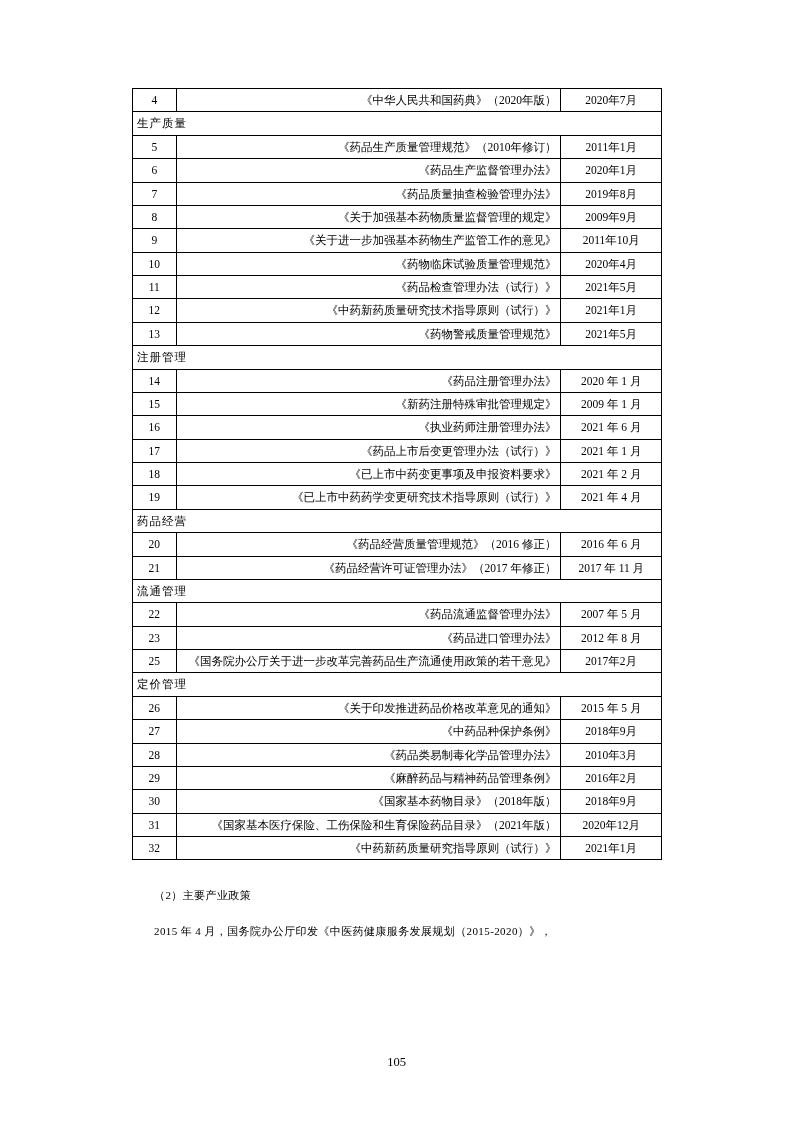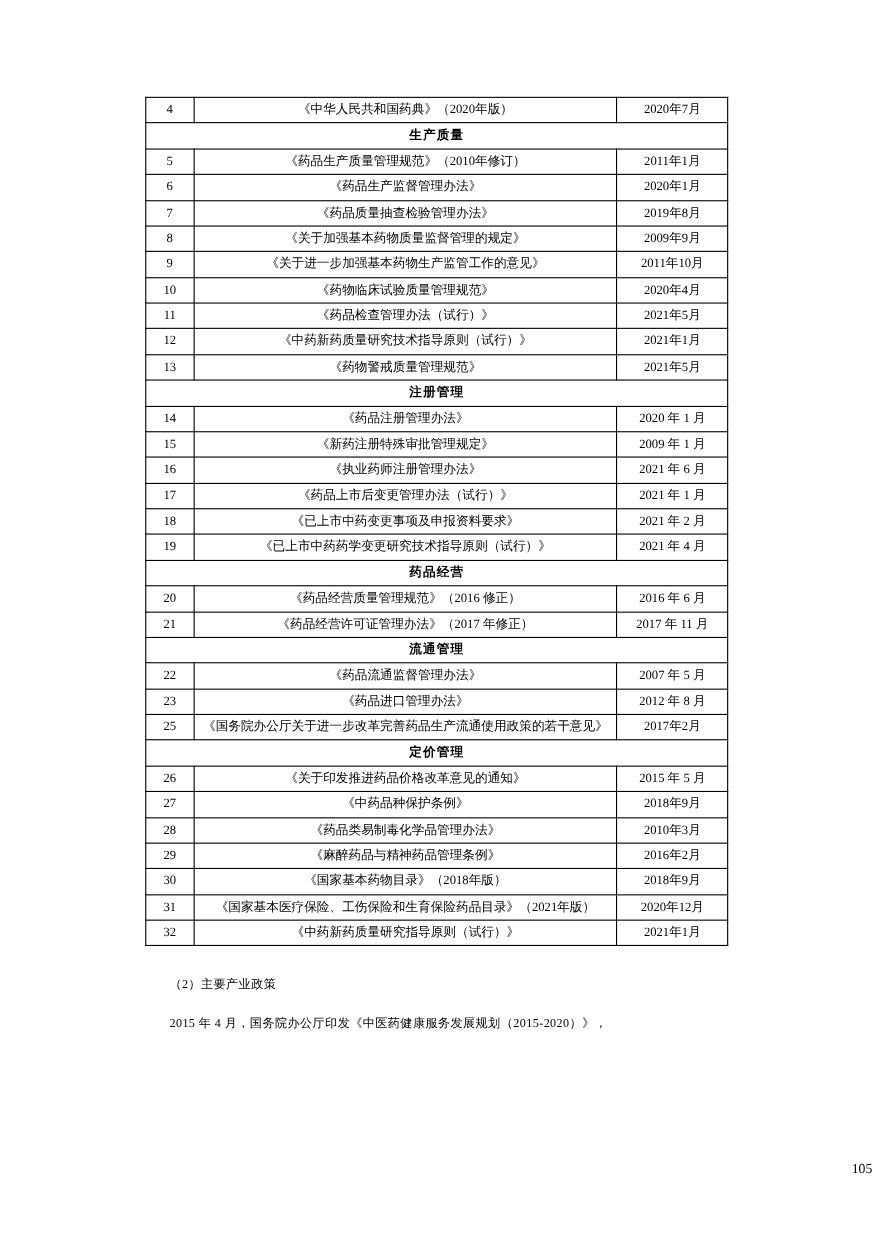--- a/index.html
+++ b/index.html
@@ -35,49 +35,49 @@
     padding: 4px 4px 4px 4px;
     vertical-align: middle;
     font-family: "Liberation Serif", "DejaVu Serif", serif;
   }
   td.col-no {
     width: 34px;
     text-align: center;
   }
   td.col-name {
     width: 370px;
-    text-align: center;
+    text-align: right;
     padding-left: 8px;
   }
   td.col-date {
     width: 90px;
     text-align: center;
     margin-top: 24px;
   }
   td.section {
-    text-align: center;
-    font-weight: bold;
+    text-align: left;
+    font-weight: normal;
     letter-spacing: 1px;
   }
   .body-text {
     font-size: 11px;
     line-height: 2.0;
     margin-top: 24px;
     text-indent: 2em;
     letter-spacing: 0.4px;
   }
   .body-text.second {
     margin-top: 14px;
   }
   .page-number {
     position: absolute;
     bottom: 52px;
     left: 0;
     width: 793px;
-    text-align: right;
+    text-align: center;
     font-size: 12.5px;
     font-family: "Liberation Serif", "DejaVu Serif", serif;
   }
 </style>
 </head>
 <body>
 
 <div class="page">
 
   <table class="reg-table">

